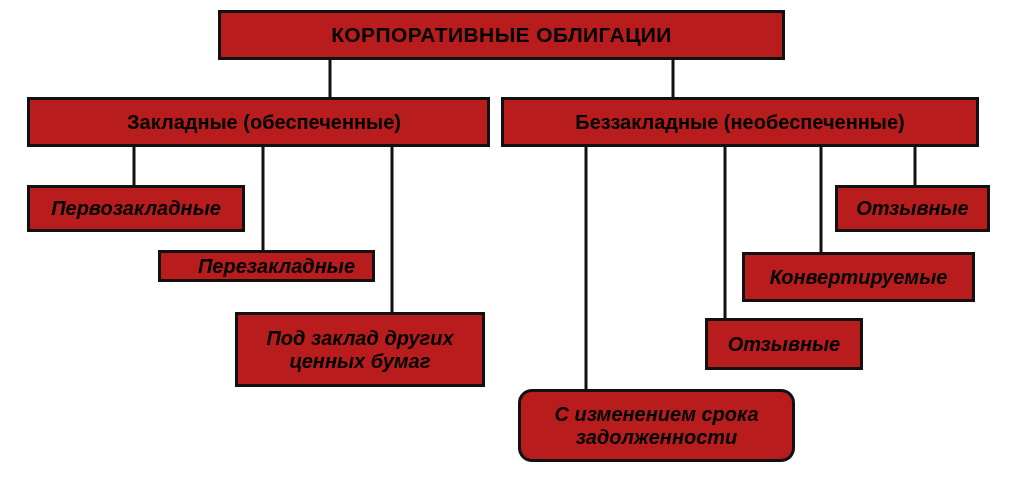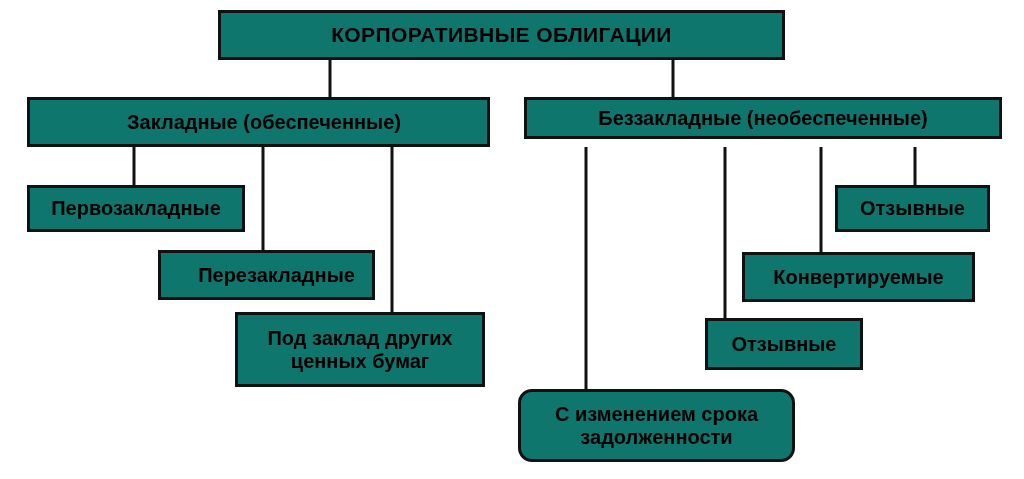--- a/index.html
+++ b/index.html
@@ -23,21 +23,21 @@
     left: 0;
     top: 0;
     width: 1024px;
     height: 479px;
     pointer-events: none;
   }
   .node {
     position: absolute;
     box-sizing: border-box;
     border: 3px solid #111111;
-    background: #0f766e;
+    background: #b91c1c;
     display: flex;
     align-items: center;
     justify-content: center;
     text-align: center;
     z-index: 2;
   }
   .node-label {
     display: block;
     line-height: 1.12;
     color: #000000;
@@ -52,20 +52,21 @@
     font-weight: 600;
     letter-spacing: 0.4px;
   }
   .node.level2 .node-label {
     font-size: 20px;
     font-weight: 700;
   }
   .node.leaf .node-label {
     font-size: 20px;
     font-weight: 700;
+    font-style: italic;
   }
 </style>
 </head>
 <body>
 
 <div id="diagram">
 
   <svg id="connector-layer" width="1024" height="479" viewBox="0 0 1024 479">
       <line x1="330" y1="60" x2="330" y2="97" stroke="#111111" stroke-width="3"></line>
       <line x1="673" y1="60" x2="673" y2="97" stroke="#111111" stroke-width="3"></line>
@@ -79,28 +80,28 @@
     </svg>
 
   <div class="node root" style="left: 218px; top: 10px; width: 567px; height: 50px;">
     <span class="node-label">КОРПОРАТИВНЫЕ ОБЛИГАЦИИ</span>
   </div>
 
   <div class="node level2" style="left: 27px; top: 97px; width: 463px; height: 50px; padding-left: 11px;">
     <span class="node-label">Закладные (обеспеченные)</span>
   </div>
 
-  <div class="node level2" style="left: 524px; top: 97px; width: 478px; height: 42px;">
+  <div class="node level2" style="left: 501px; top: 97px; width: 478px; height: 50px;">
     <span class="node-label">Беззакладные (необеспеченные)</span>
   </div>
 
   <div class="node leaf" style="left: 27px; top: 185px; width: 218px; height: 47px;">
     <span class="node-label">Первозакладные</span>
   </div>
-  <div class="node leaf" style="left: 158px; top: 250px; width: 217px; height: 50px; padding-left: 20px;">
+  <div class="node leaf" style="left: 158px; top: 250px; width: 217px; height: 32px; padding-left: 20px;">
     <span class="node-label">Перезакладные</span>
   </div>
   <div class="node leaf" style="left: 235px; top: 312px; width: 250px; height: 75px;">
     <span class="node-label">Под заклад других
 ценных бумаг</span>
   </div>
 
   <div class="node leaf" style="left: 518px; top: 389px; width: 277px; height: 73px; border-radius: 14px;">
     <span class="node-label">С изменением срока
 задолженности</span>

